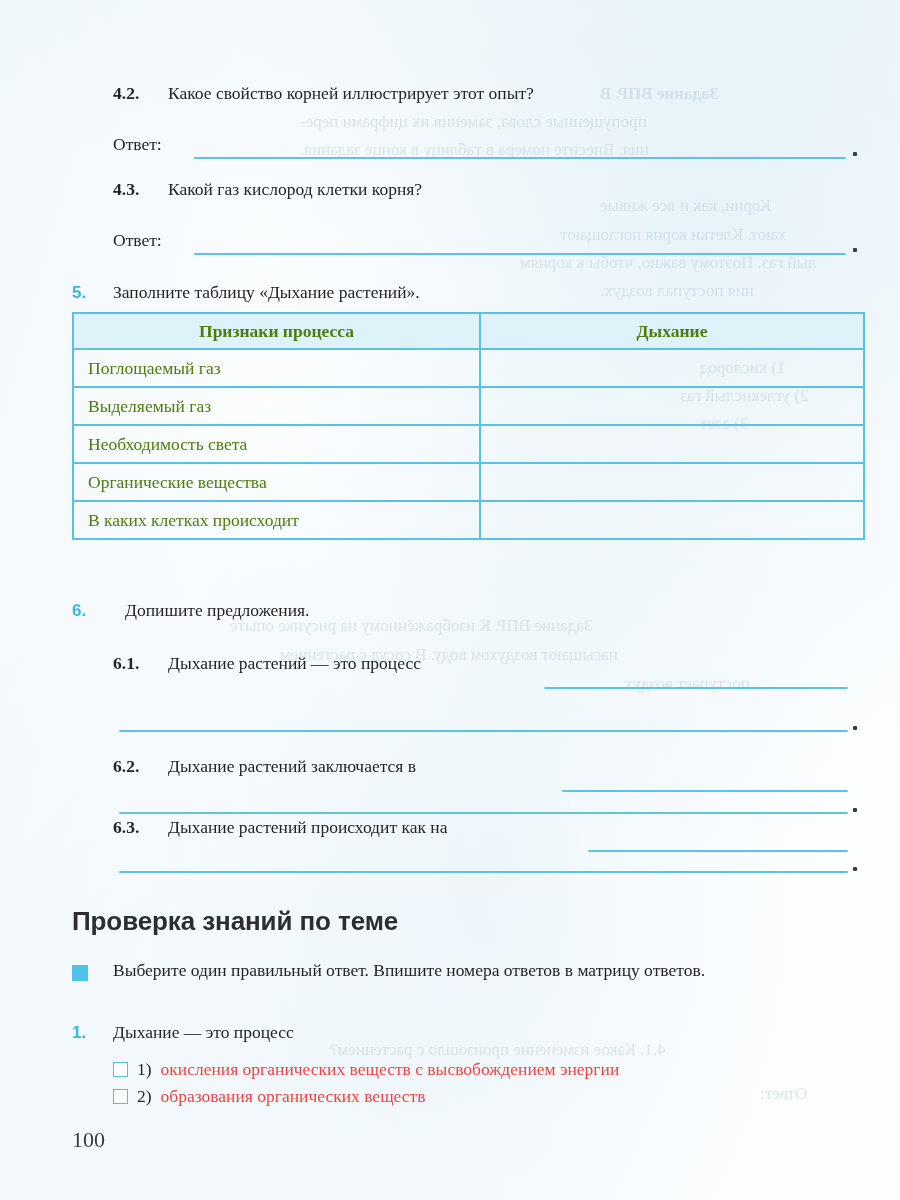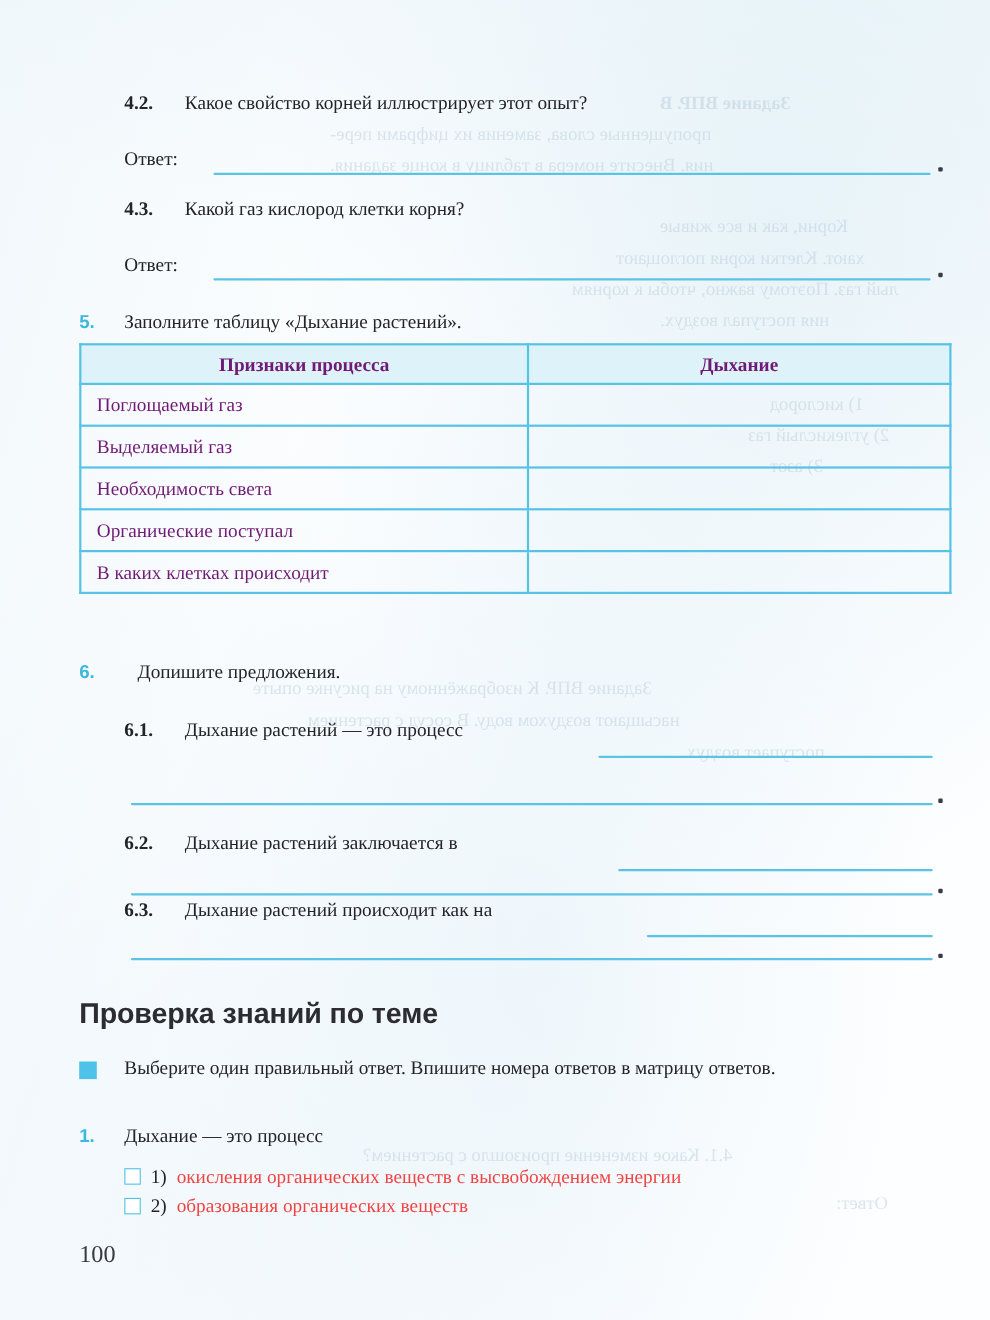--- a/index.html
+++ b/index.html
@@ -99,21 +99,21 @@
     width: 793px;
     border-collapse: collapse;
     table-layout: fixed;
     font-family: "Liberation Serif", serif;
   }
   .tbl td, .tbl th {
     border: 2px solid #56c2e4;
     height: 36px;
     padding: 0 0 0 14px;
     font-size: 17.5px;
-    color: #701a75;
+    color: #4d7c0f;
     font-weight: normal;
     text-align: left;
     vertical-align: middle;
   }
   .tbl thead th {
     background: #ddf2f9;
     font-weight: bold;
     text-align: center;
     padding-left: 0;
     height: 34px;
@@ -246,21 +246,21 @@
       </tr>
       <tr>
         <td>Выделяемый газ</td>
         <td></td>
       </tr>
       <tr>
         <td>Необходимость света</td>
         <td></td>
       </tr>
       <tr>
-        <td>Органические поступал</td>
+        <td>Органические вещества</td>
         <td></td>
       </tr>
       <tr>
         <td>В каких клетках происходит</td>
         <td></td>
       </tr>
     </tbody>
   </table>
 
   <div class="listnum" style="left:72px; top:601px;">6.</div>

